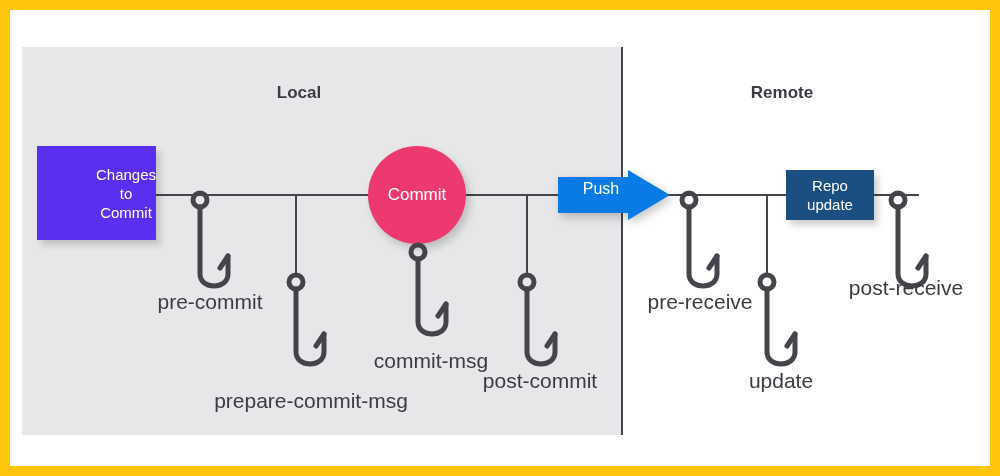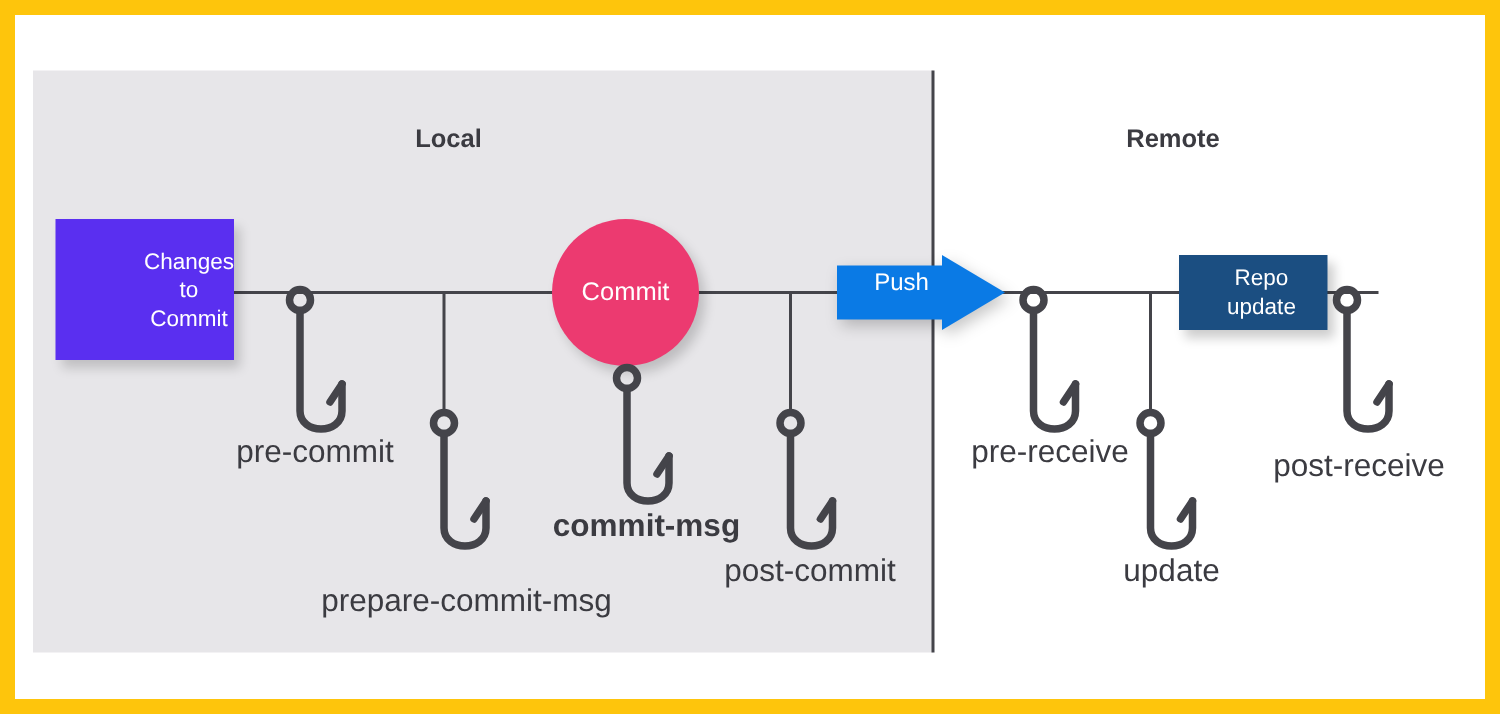--- a/index.html
+++ b/index.html
@@ -147,21 +147,20 @@
     height: 50px;
     background: #1b4e81;
     color: #ffffff;
     font-size: 15px;
     line-height: 19px;
     display: flex;
     align-items: center;
     justify-content: center;
     text-align: center;
     box-shadow: 4px 5px 7px rgba(0,0,0,0.2);
-    padding-left: 11px;
   }
 
   
   .hook {
     position: absolute;
   }
   .hook svg { display: block; overflow: visible; }
 
   .hook-label {
     position: absolute;
@@ -247,21 +246,21 @@
         </svg>
       </div>
       <div class="hook-label" style="left: 311px; top: 389px;">prepare-commit-msg</div>
       <div class="hook" style="left: 398px; top: 241px;">
         <svg width="56" height="107" viewBox="0 0 56 107">
           <path d="M 20 18 L 20 81 C 20 97 48 97 48 81 L 48 63" fill="none" stroke="#44444a" stroke-width="5" stroke-linecap="round"></path>
           <path d="M 48 63 L 40 75" fill="none" stroke="#44444a" stroke-width="5" stroke-linecap="round"></path>
           <circle cx="20" cy="11" r="7" fill="none" stroke="#44444a" stroke-width="5"></circle>
         </svg>
       </div>
-      <div class="hook-label" style="left: 431px; top: 339px; font-weight: bold;">commit-msg</div>
+      <div class="hook-label" style="left: 431px; top: 349px;">commit-msg</div>
       <div class="drop-stem" style="left: 526px; top: 195px; height: 80px;"></div>
       <div class="hook" style="left: 507px; top: 271px;">
         <svg width="56" height="107" viewBox="0 0 56 107">
           <path d="M 20 18 L 20 81 C 20 97 48 97 48 81 L 48 63" fill="none" stroke="#44444a" stroke-width="5" stroke-linecap="round"></path>
           <path d="M 48 63 L 40 75" fill="none" stroke="#44444a" stroke-width="5" stroke-linecap="round"></path>
           <circle cx="20" cy="11" r="7" fill="none" stroke="#44444a" stroke-width="5"></circle>
         </svg>
       </div>
       <div class="hook-label" style="left: 540px; top: 369px;">post-commit</div>
       <div class="hook" style="left: 669px; top: 189px;">
@@ -281,17 +280,17 @@
         </svg>
       </div>
       <div class="hook-label" style="left: 781px; top: 369px;">update</div>
       <div class="hook" style="left: 878px; top: 189px;">
         <svg width="56" height="111" viewBox="0 0 56 111">
           <path d="M 20 18 L 20 85 C 20 101 48 101 48 85 L 48 67" fill="none" stroke="#44444a" stroke-width="5" stroke-linecap="round"></path>
           <path d="M 48 67 L 40 79" fill="none" stroke="#44444a" stroke-width="5" stroke-linecap="round"></path>
           <circle cx="20" cy="11" r="7" fill="none" stroke="#44444a" stroke-width="5"></circle>
         </svg>
       </div>
-      <div class="hook-label" style="left: 906px; top: 299px; text-align: center;">post-receive</div>
+      <div class="hook-label" style="left: 906px; top: 276px; text-align: center;">post-receive</div>
     </div>
 
 
 </div>
 
 </body></html>

